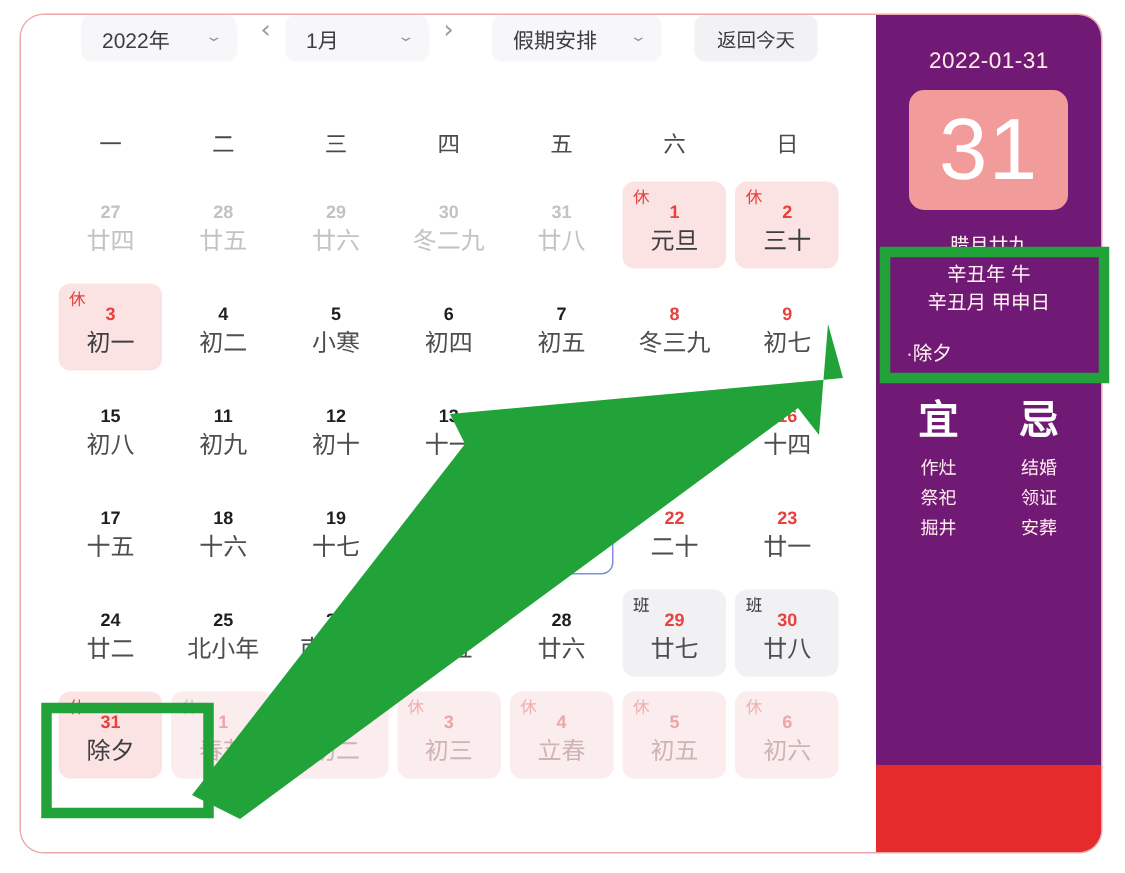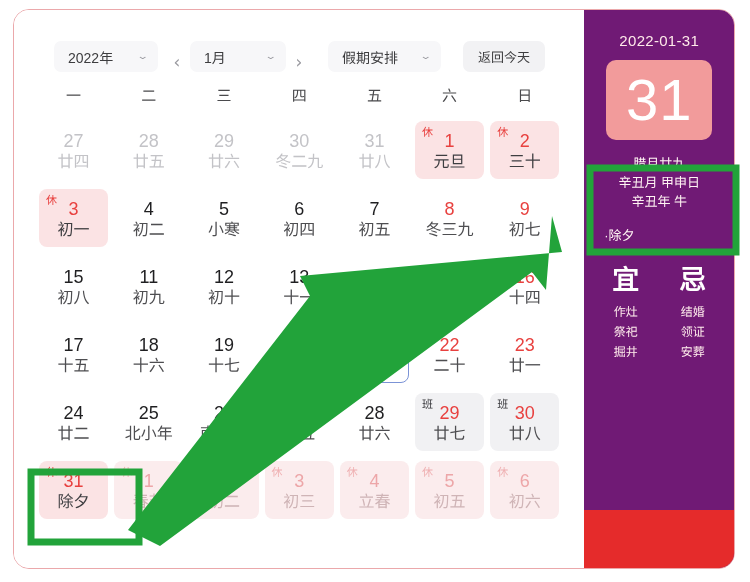--- a/index.html
+++ b/index.html
@@ -37,21 +37,21 @@
     height: 100%;
     box-sizing: border-box;
     padding: 0;
     position: relative;
     background: #fff;
   }
 
   
   #toolbar {
     display: flex;
-    align-items: flex-end;
+    align-items: flex-start;
     height: 62px;
     padding: 0 0 0 40px;
     gap: 0;
   }
   .select-box {
     display: flex;
     align-items: center;
     justify-content: space-between;
     height: 31px;
     background: #f7f7f9;
@@ -129,22 +129,22 @@
     flex-direction: column;
     align-items: center;
     justify-content: center;
     height: 58px;
     margin: 5px 3px;
     border-radius: 8px;
     box-sizing: border-box;
     cursor: pointer;
   }
   .day-num {
-    font-size: 18px;
-    font-weight: normal;
+    font-size: 12px;
+    font-weight: bold;
     line-height: 20px;
     color: #1f1f21;
   }
   .day-lunar {
     font-size: 16px;
     line-height: 17px;
     margin-top: 2px;
     color: #4e4e51;
   }
   
@@ -503,22 +503,22 @@
 
   </div>
 
   <div id="detail-panel">
     <div id="panel-date">2022-01-31</div>
     <div id="big-day-box">
       <div id="big-day">31</div>
     </div>
     <div id="lunar-block">
         <div class="lunar-line">腊月廿九</div>
+        <div class="lunar-line">辛丑年 牛</div>
         <div class="lunar-line">辛丑月 甲申日</div>
-        <div class="lunar-line">辛丑年 牛</div>
       </div>
     <div id="festival-line">·除夕</div>
     <div id="yiji-block">
       <div class="yiji-col">
         <div class="yiji-title">宜</div>
         <div id="yi-items">
             <div class="yiji-item">作灶</div>
             <div class="yiji-item">祭祀</div>
             <div class="yiji-item">掘井</div>
           </div>

